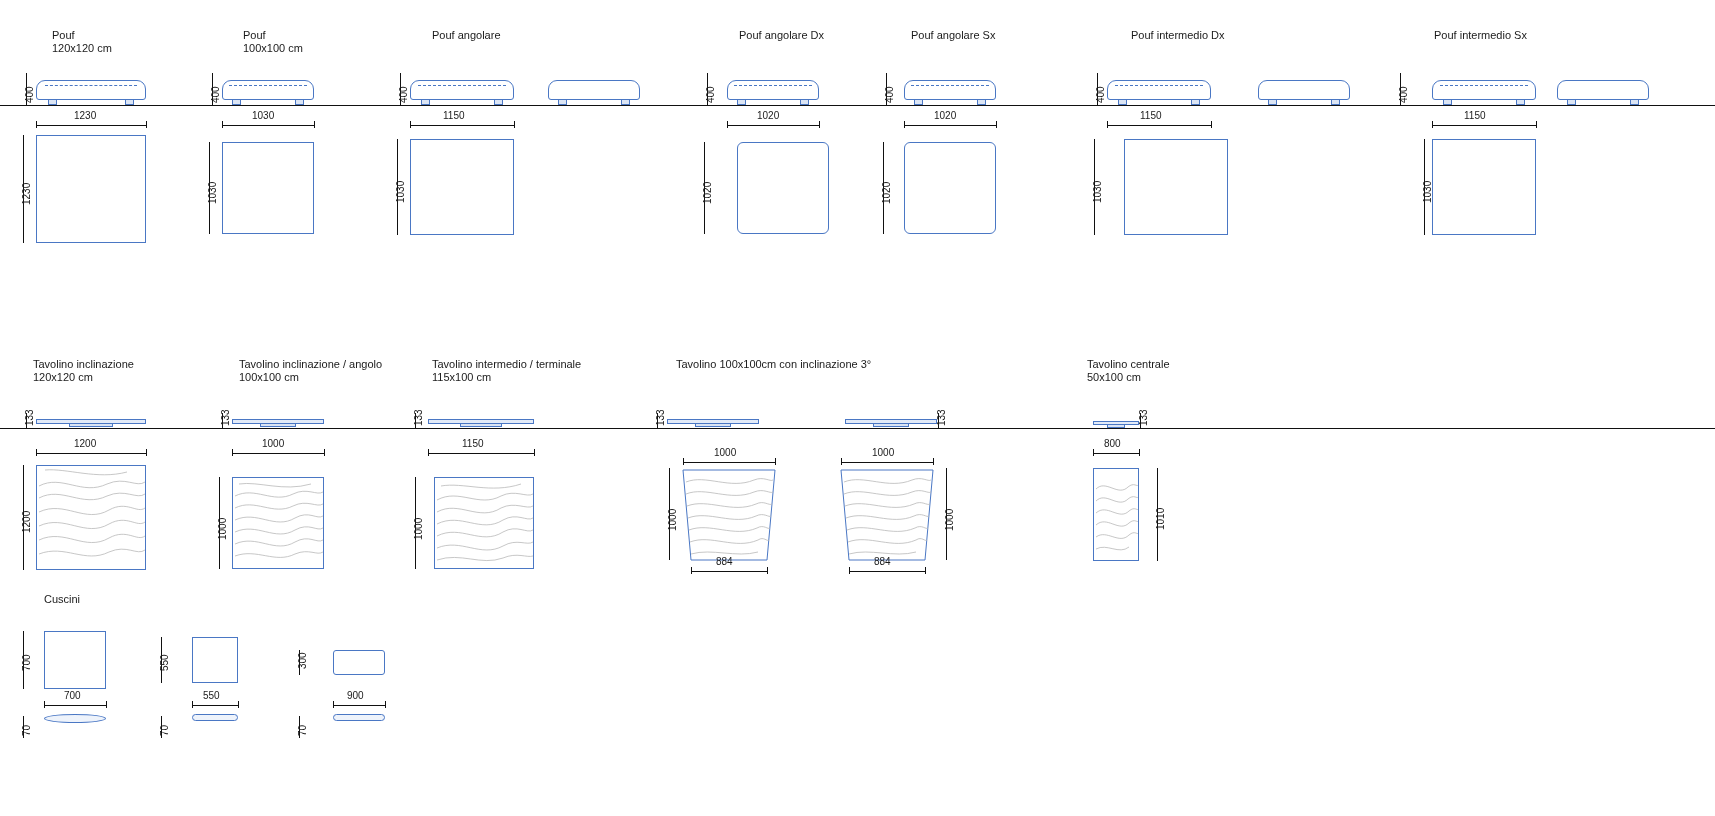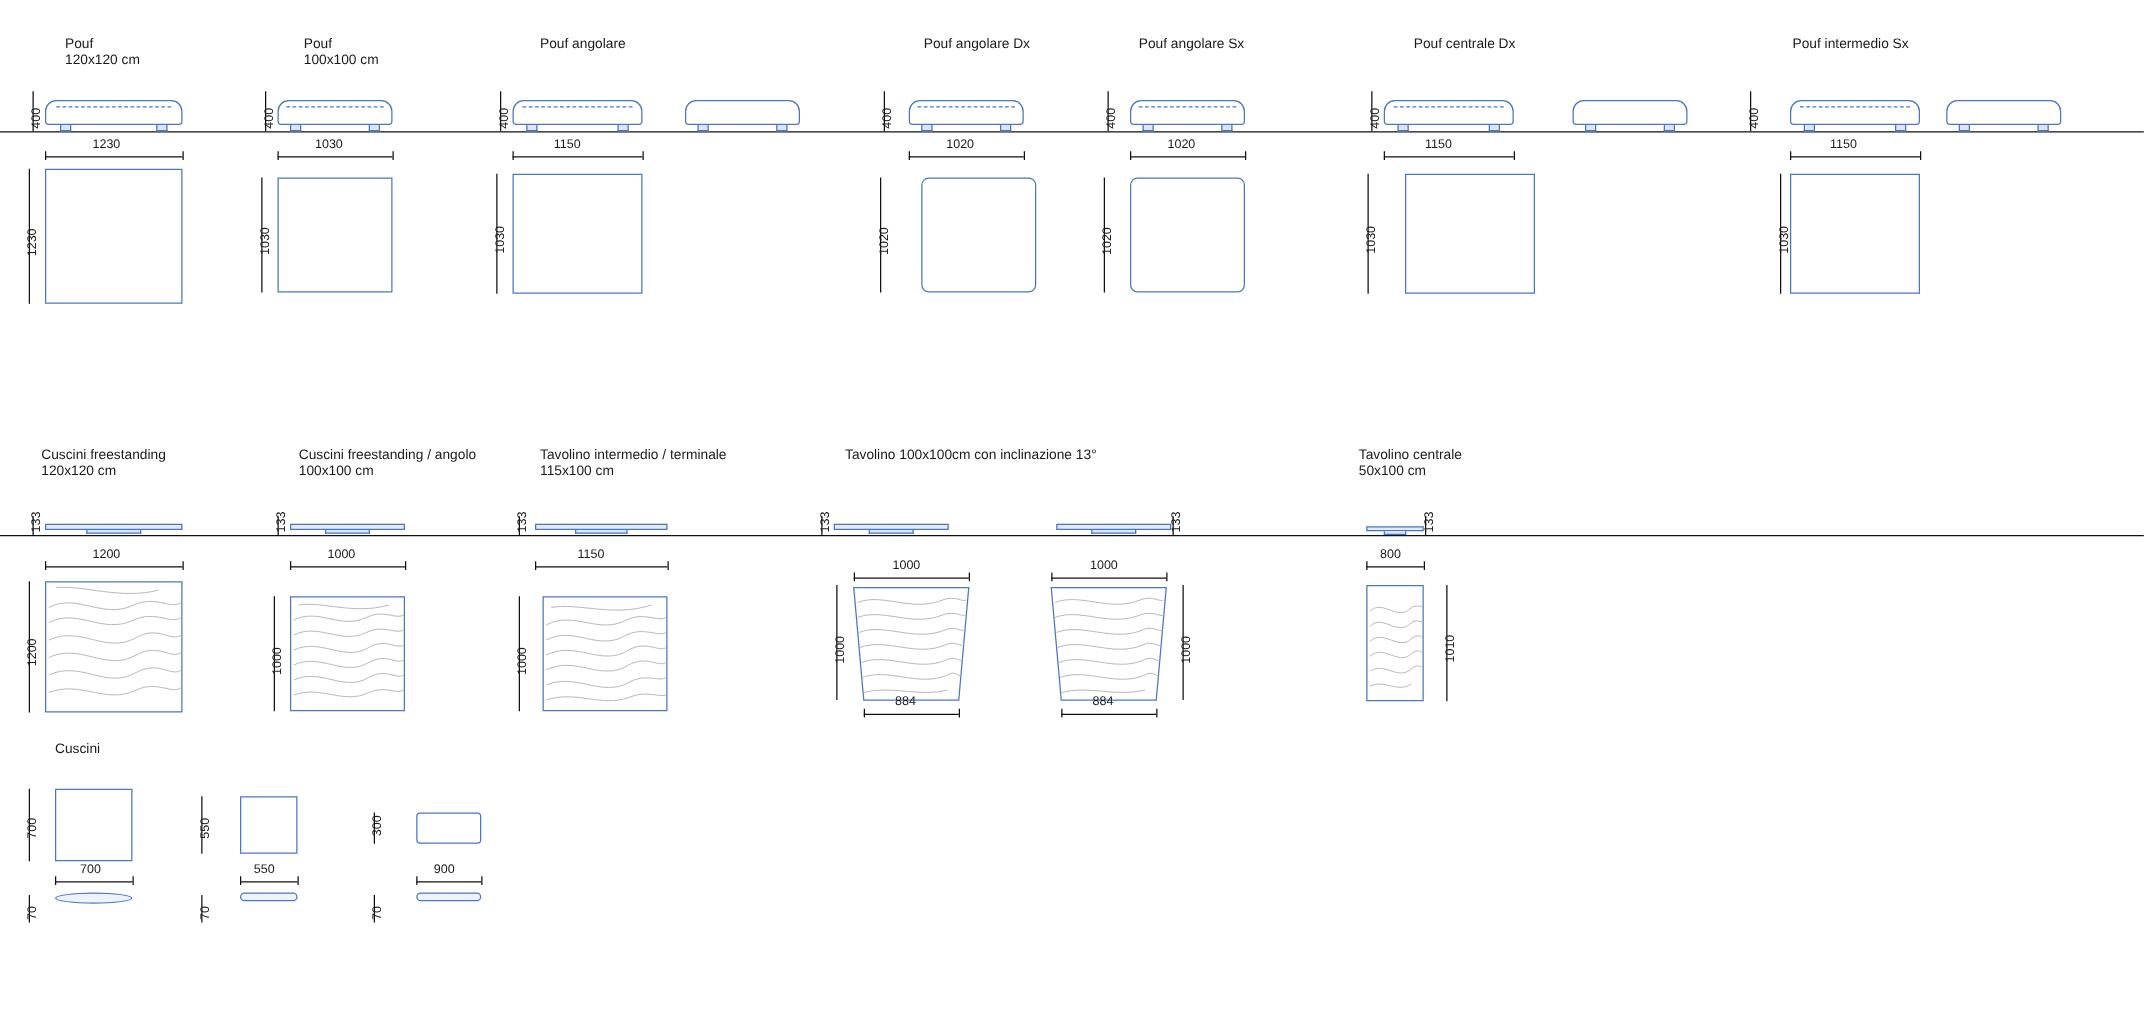--- a/index.html
+++ b/index.html
@@ -126,21 +126,21 @@
     <div class="pouf-foot" style="right:10px;"></div>
   </div>
   <div class="dimline" style="left:904px;top:125px;width:92px;"></div>
   <div class="dimtick" style="left:904px;top:121px;"></div>
   <div class="dimtick" style="left:996px;top:121px;"></div>
   <div class="dim" style="left:934px;top:110px;"><span>1020</span></div>
   <div class="tick" style="left:883px;top:142px;height:92px;"></div>
   <div class="dim vert" style="left:881px;top:204px;"><span>1020</span></div>
   <div class="plan" style="left:904px;top:142px;width:92px;height:92px;border-radius:6px;"></div>
 
-  <div class="lbl" style="left:1131px;top:29px;"><span>Pouf centrale Dx</span></div>
+  <div class="lbl" style="left:1131px;top:29px;"><span>Pouf intermedio Dx</span></div>
   <div class="tick" style="left:1097px;top:73px;height:32px;"></div>
   <div class="dim vert" style="left:1095px;top:103px;"><span>400</span></div>
   <div class="pouf-el" style="left:1107px;top:74px;width:104px;height:31px;">
     <div class="pouf-body"></div>
     <div class="pouf-seam"></div>
     <div class="pouf-foot" style="left:11px;"></div>
     <div class="pouf-foot" style="right:11px;"></div>
   </div>
   <div class="pouf-el" style="left:1258px;top:74px;width:92px;height:31px;">
     <div class="pouf-body"></div>
@@ -172,21 +172,21 @@
   <div class="dimline" style="left:1432px;top:125px;width:104px;"></div>
   <div class="dimtick" style="left:1432px;top:121px;"></div>
   <div class="dimtick" style="left:1536px;top:121px;"></div>
   <div class="dim" style="left:1464px;top:110px;"><span>1150</span></div>
   <div class="tick" style="left:1424px;top:139px;height:96px;"></div>
   <div class="dim vert" style="left:1422px;top:203px;"><span>1030</span></div>
   <div class="plan" style="left:1432px;top:139px;width:104px;height:96px;"></div>
 
   <div class="axis" style="left:0;top:428px;width:1715px;"></div>
 
-  <div class="lbl" style="left:33px;top:358px;"><span>Cuscini freestanding</span></div>
+  <div class="lbl" style="left:33px;top:358px;"><span>Tavolino inclinazione</span></div>
   <div class="lbl" style="left:33px;top:371px;"><span>120x120 cm</span></div>
   <div class="tick" style="left:26px;top:413px;height:15px;"></div>
   <div class="dim vert" style="left:24px;top:426px;"><span>133</span></div>
   <div class="table-el" style="left:36px;top:419px;width:110px;height:9px;">
     <div class="table-top"></div>
     <div class="table-base"></div>
   </div>
   <div class="dimline" style="left:36px;top:453px;width:110px;"></div>
   <div class="dimtick" style="left:36px;top:449px;"></div>
   <div class="dimtick" style="left:146px;top:449px;"></div>
@@ -198,21 +198,21 @@
       <path d="M2,20 C25,8 45,30 70,18 C88,10 100,22 108,16"></path>
       <path d="M2,32 C25,20 45,42 70,30 C88,22 100,34 108,28"></path>
       <path d="M2,46 C28,34 48,58 72,44 C90,34 100,48 108,42"></path>
       <path d="M2,60 C28,48 48,72 72,58 C90,48 100,62 108,56"></path>
       <path d="M2,74 C28,62 48,86 72,72 C90,62 100,76 108,70"></path>
       <path d="M2,88 C28,78 48,98 72,86 C90,78 100,90 108,84"></path>
       <path d="M8,4 C30,2 60,14 90,6"></path>
     </svg>
   </div>
 
-  <div class="lbl" style="left:239px;top:358px;"><span>Cuscini freestanding / angolo</span></div>
+  <div class="lbl" style="left:239px;top:358px;"><span>Tavolino inclinazione / angolo</span></div>
   <div class="lbl" style="left:239px;top:371px;"><span>100x100 cm</span></div>
   <div class="tick" style="left:222px;top:413px;height:15px;"></div>
   <div class="dim vert" style="left:220px;top:426px;"><span>133</span></div>
   <div class="table-el" style="left:232px;top:419px;width:92px;height:9px;">
     <div class="table-top"></div>
     <div class="table-base"></div>
   </div>
   <div class="dimline" style="left:232px;top:453px;width:92px;"></div>
   <div class="dimtick" style="left:232px;top:449px;"></div>
   <div class="dimtick" style="left:324px;top:449px;"></div>
@@ -250,21 +250,21 @@
       <path d="M2,22 C24,10 44,30 66,18 C80,11 92,20 98,16"></path>
       <path d="M2,34 C24,22 44,44 66,30 C80,23 92,32 98,28"></path>
       <path d="M2,46 C26,34 46,56 68,42 C82,34 92,44 98,40"></path>
       <path d="M2,58 C26,46 46,68 68,54 C82,46 92,56 98,52"></path>
       <path d="M2,70 C26,60 46,80 68,68 C82,60 92,68 98,64"></path>
       <path d="M2,82 C26,74 46,88 68,80 C82,74 92,80 98,78"></path>
       <path d="M6,8 C28,4 56,16 86,6"></path>
     </svg>
   </div>
 
-  <div class="lbl" style="left:676px;top:358px;"><span>Tavolino 100x100cm con inclinazione 13°</span></div>
+  <div class="lbl" style="left:676px;top:358px;"><span>Tavolino 100x100cm con inclinazione 3°</span></div>
   <div class="tick" style="left:657px;top:413px;height:15px;"></div>
   <div class="dim vert" style="left:655px;top:426px;"><span>133</span></div>
   <div class="table-el" style="left:667px;top:419px;width:92px;height:9px;">
     <div class="table-top"></div>
     <div class="table-base"></div>
   </div>
   <div class="dimline" style="left:683px;top:462px;width:92px;"></div>
   <div class="dimtick" style="left:683px;top:458px;"></div>
   <div class="dimtick" style="left:775px;top:458px;"></div>
   <div class="dim" style="left:714px;top:447px;"><span>1000</span></div>

